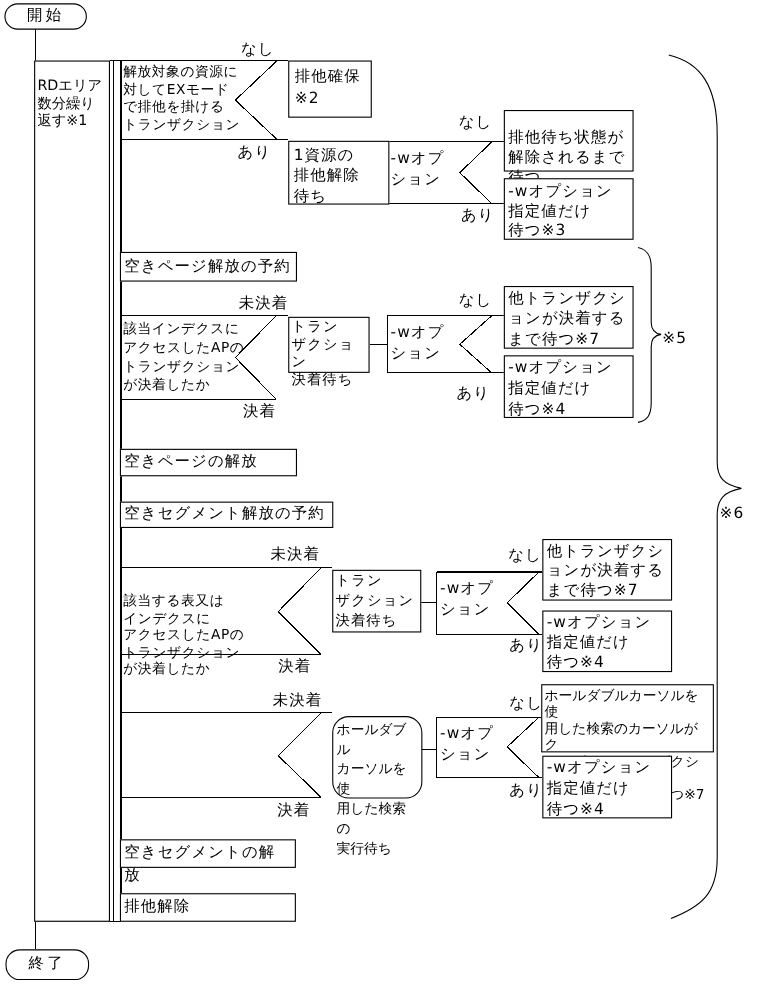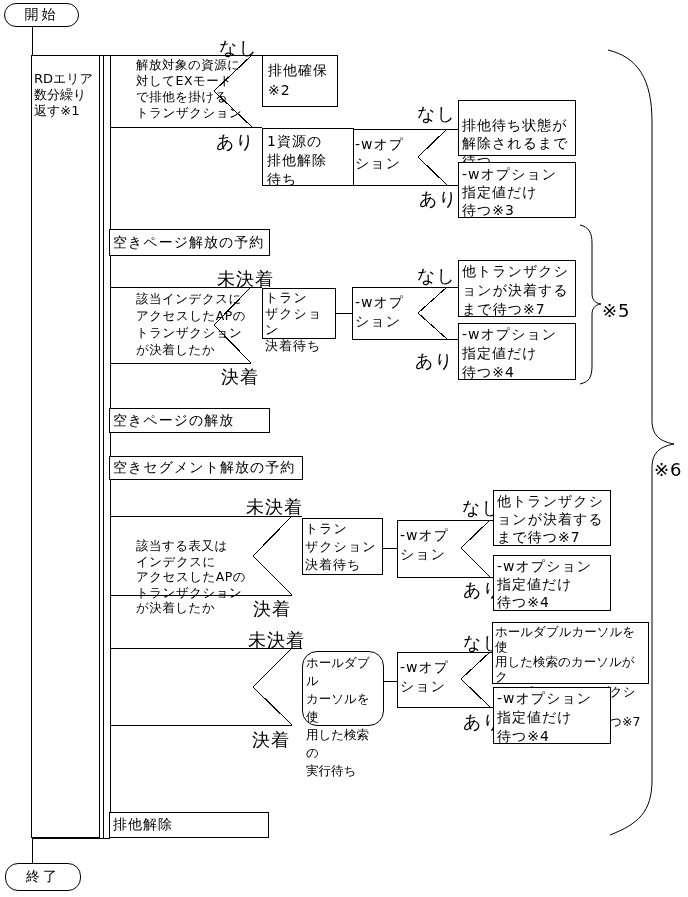--- a/index.html
+++ b/index.html
@@ -1,23 +1,23 @@
 <!DOCTYPE html>
 <html><head>
 <meta charset="utf-8">
 <style>
   html,body{margin:0;padding:0;background:#fff;}
   #wrap{position:relative;width:688px;height:897px;background:#fff;
         font-family:"DejaVu Sans",sans-serif;color:#000;overflow:hidden;}
   #lines{position:absolute;left:0;top:0;}
   .box{position:absolute;box-sizing:border-box;border:1px solid #000;background:#fff;
        white-space:pre-line;font-size:14px;line-height:19px;letter-spacing:1px;padding:2px 3px;}
-  .bt{position:absolute;white-space:pre-line;font-size:12.5px;letter-spacing:0.5px;line-height:16px;padding-left:24px;}
+  .bt{position:absolute;white-space:pre-line;font-size:12.5px;letter-spacing:0.5px;line-height:16px;}
   .dt{position:absolute;white-space:pre-line;font-size:14px;letter-spacing:1px;line-height:19px;}
-  .lbl{position:absolute;font-size:18px;letter-spacing:1px;white-space:nowrap;}
+  .lbl{position:absolute;font-size:14px;letter-spacing:1px;white-space:nowrap;}
   .term{position:absolute;box-sizing:border-box;border:1.5px solid #000;border-radius:13px;
         background:#fff;text-align:center;font-size:14px;letter-spacing:3px;}
 </style>
 </head>
 <body>
 
 <div id="wrap">
 
   <svg id="lines" width="688" height="897" viewBox="0 0 688 897" stroke="#000" stroke-width="1" fill="none">
     <g shape-rendering="crispEdges">
@@ -126,19 +126,20 @@
   <div class="lbl" style="left:463px;top:631px;">なし</div>
   <div class="lbl" style="left:463px;top:710px;">あり</div>
   <div class="box" style="left:492px;top:622px;width:157px;height:62px;font-size:12.5px;letter-spacing:0;line-height:15px;padding:1px 2px;">ホールダブルカーソルを使
 用した検索のカーソルがク
 ローズしてトランザクショ
 ンを決着するまで待つ※7</div>
   <div class="box" style="left:493px;top:687px;width:118px;height:57px;padding:1px 3px;">-wオプション
 指定値だけ
 待つ※4</div>
 
+  <div class="box" style="left:109px;top:763px;width:160px;height:26px;line-height:21px;padding:1px 3px;">空きセグメントの解放</div>
   <div class="box" style="left:109px;top:812px;width:160px;height:26px;line-height:21px;padding:1px 3px;">排他解除</div>
 
   <div class="lbl" style="left:654px;top:459px;">※6</div>
 
   <div class="term" style="left:5px;top:863px;width:76px;height:28px;line-height:25px;">終了</div>
 
 </div>
 
 </body></html>

